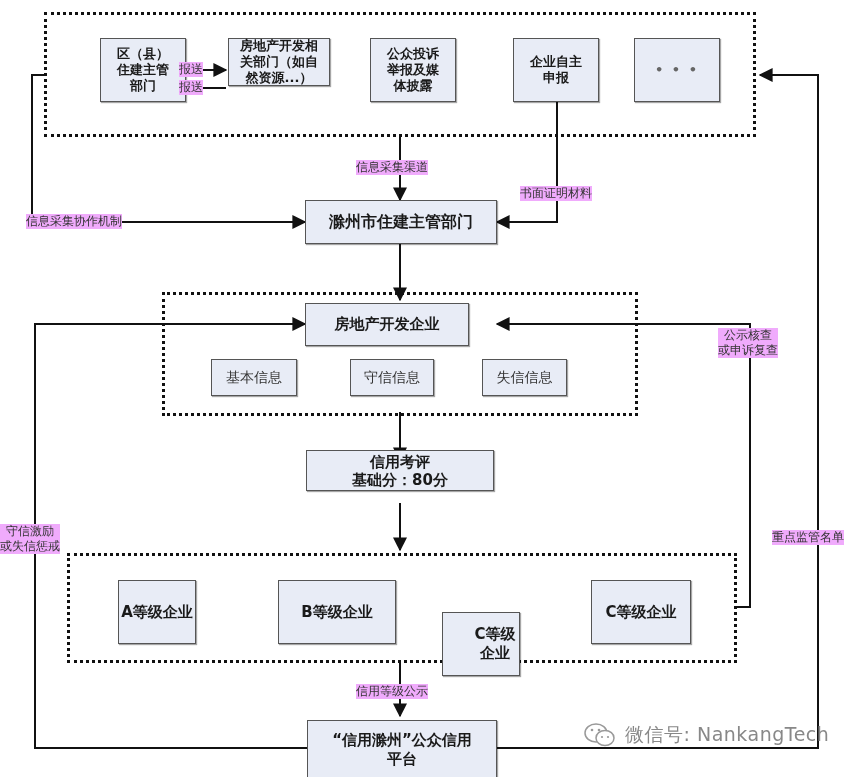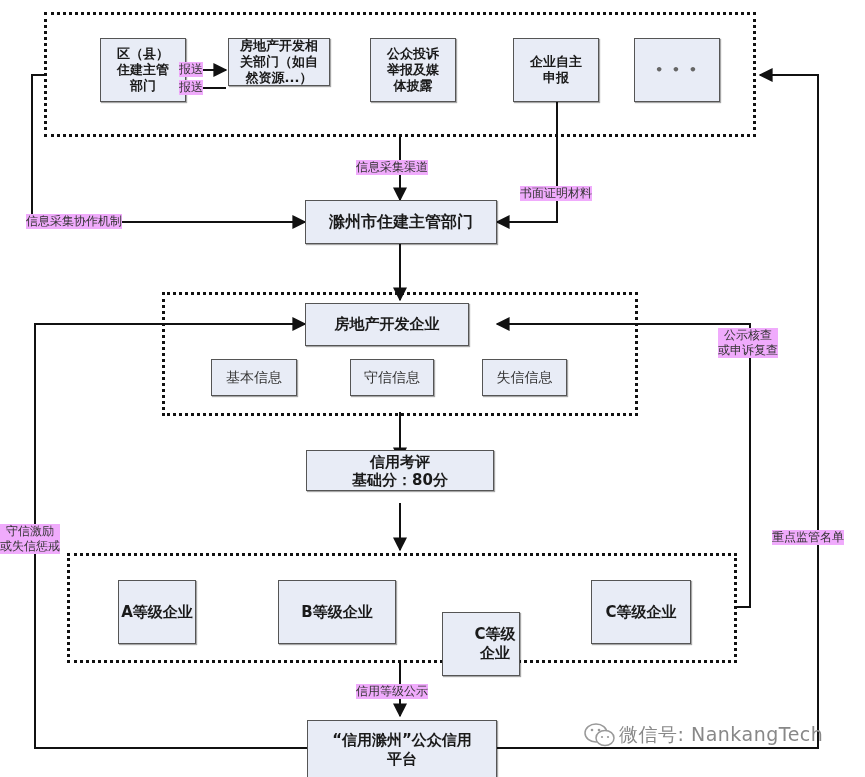--- a/index.html
+++ b/index.html
@@ -12,21 +12,21 @@
          box-shadow: 1px 1px 1px rgba(0,0,0,0.35); }
   .box.sm { font-size: 13px; }
   .box.md { font-size: 15px; }
   .box.lg { font-size: 16px; }
   .box.plain { font-weight: normal; font-size: 14px; color: #333; }
   .lbl { position: absolute; font-size: 12px; color: #333; background: #f0abfc;
          line-height: 1.25; white-space: nowrap; }
   .lbl.center { text-align: center; }
   .dotted { position: absolute; box-sizing: border-box; border: 3px dotted #111; }
   .watermark { position: absolute; font-size: 19px; color: #888; letter-spacing: 0.5px;
-               white-space: nowrap; display: flex; align-items: center; }
+               white-space: nowrap; display: flex; align-items: center; gap: 6px; }
 </style>
 </head>
 <body>
 
 <svg id="canvas" width="865" height="777" viewBox="0 0 865 777">
   <defs>
     <marker id="arr" viewBox="0 0 10 10" refX="9" refY="5" markerWidth="7" markerHeight="7" orient="auto-start-reverse">
       <path d="M0,0 L10,5 L0,10 z" fill="#111"></path>
     </marker>
   </defs>

